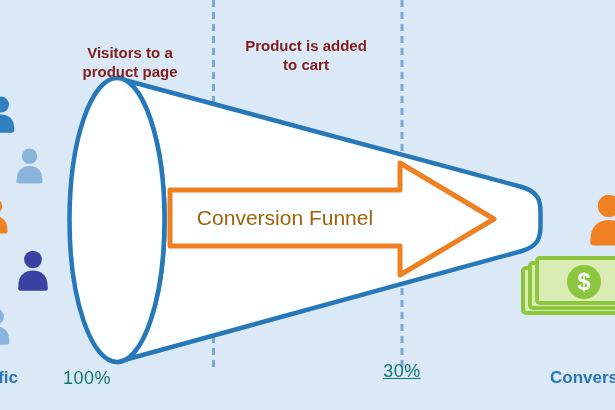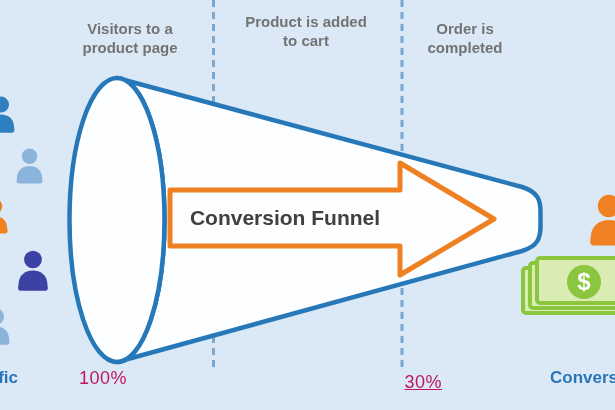--- a/index.html
+++ b/index.html
@@ -7,33 +7,33 @@
     position:relative;
     width:615px;height:410px;
     background:#dbe9f6;
     overflow:hidden;
     font-family:"Liberation Sans",sans-serif;
   }
   #gfx{position:absolute;left:0;top:0;z-index:1;}
   .txt{position:absolute;z-index:2;}
   .stage-label{
     font-weight:bold;font-size:15px;line-height:19px;
-    color:#737373;text-align:center;
+    color:#7f1d1d;text-align:center;margin-top:24px;
   }
   .pct{
-    font-size:18px;color:#be185d;text-align:right;
+    font-size:18px;color:#0f766e;text-align:center;
     letter-spacing:.5px;
   }
   .axis-label{
     font-weight:bold;font-size:17px;color:#2a76b8;white-space:nowrap;
   }
   .arrow-label{
     left:170px;top:190px;width:230px;height:56px;
     display:flex;align-items:center;justify-content:center;
-    font-weight:bold;font-size:21px;color:#404040;white-space:nowrap;
+    font-weight:normal;font-size:21px;color:#a16207;white-space:nowrap;
   }
 </style>
 </head>
 <body>
 
 <div id="stage">
 
   <svg id="gfx" width="615" height="410" viewBox="0 0 615 410">
     <defs>
       <g id="person-shape">
@@ -68,23 +68,22 @@
         <rect x="7" y="5" width="100" height="45" rx="3"></rect>
         <rect x="14" y="0" width="100" height="45" rx="3"></rect>
       </g>
       <circle cx="61" cy="24" r="17" fill="#8cc63e"></circle>
       <text x="61" y="32" text-anchor="middle" font-size="24" font-weight="bold" font-family="Liberation Sans, sans-serif" fill="#ffffff">$</text>
     </g>
   </svg>
 
   <div class="txt stage-label" style="left:75px;top:19px;width:110px;">Visitors to a product page</div>
   <div class="txt stage-label" style="left:243px;top:12px;width:126px;">Product is added to cart</div>
-  <div class="txt stage-label" style="left:410px;top:19px;width:110px;">Order is completed</div>
 
   <div class="txt arrow-label">Conversion Funnel</div>
 
   <div class="txt pct" style="left:47px;top:368px;width:80px;">100%</div>
-  <div class="txt pct" style="left:362px;top:372px;width:80px;text-decoration:underline;">30%</div>
+  <div class="txt pct" style="left:362px;top:361px;width:80px;text-decoration:underline;">30%</div>
 
   <div class="txt axis-label" style="left:-33px;top:368px;">Traffic</div>
   <div class="txt axis-label" style="left:550px;top:368px;">Conversions</div>
 
 </div>
 
 </body></html>

